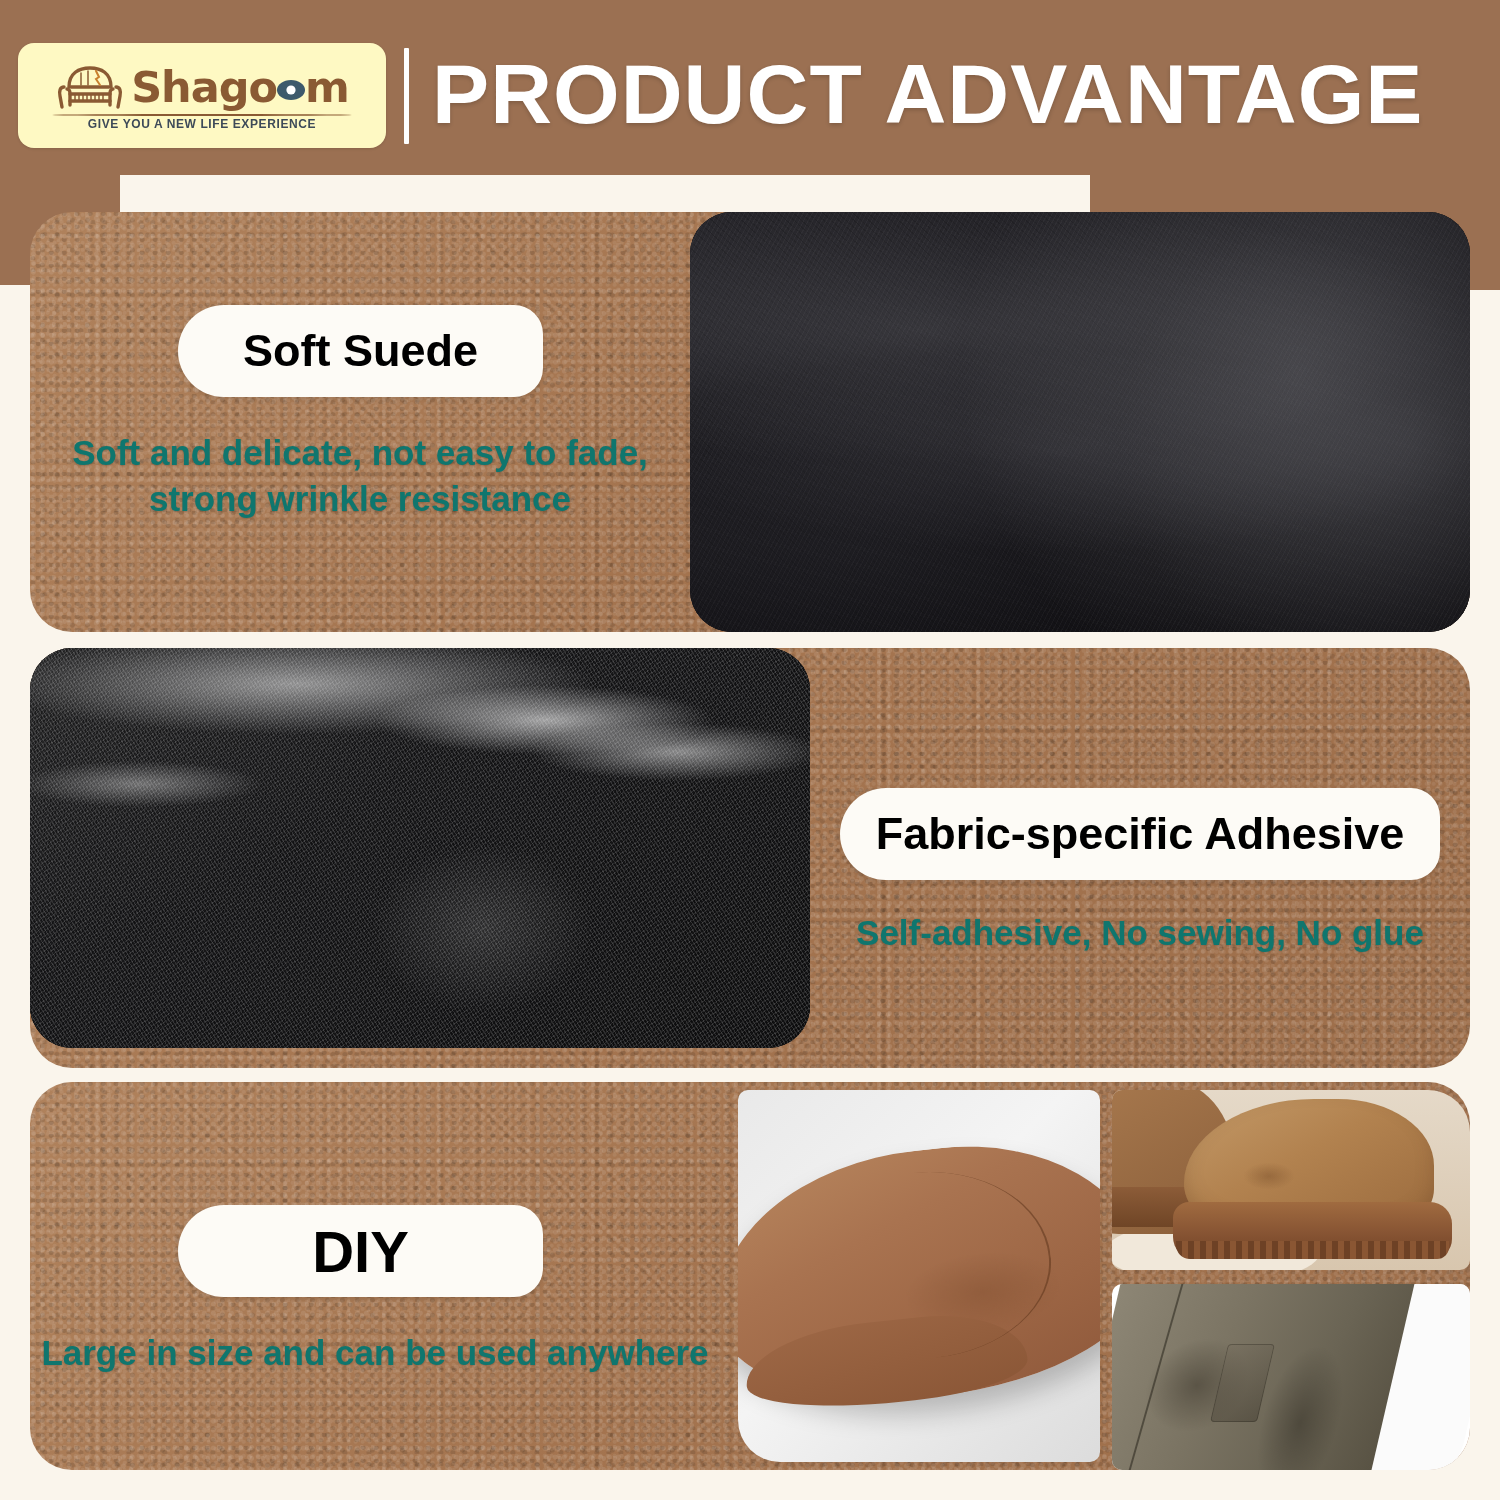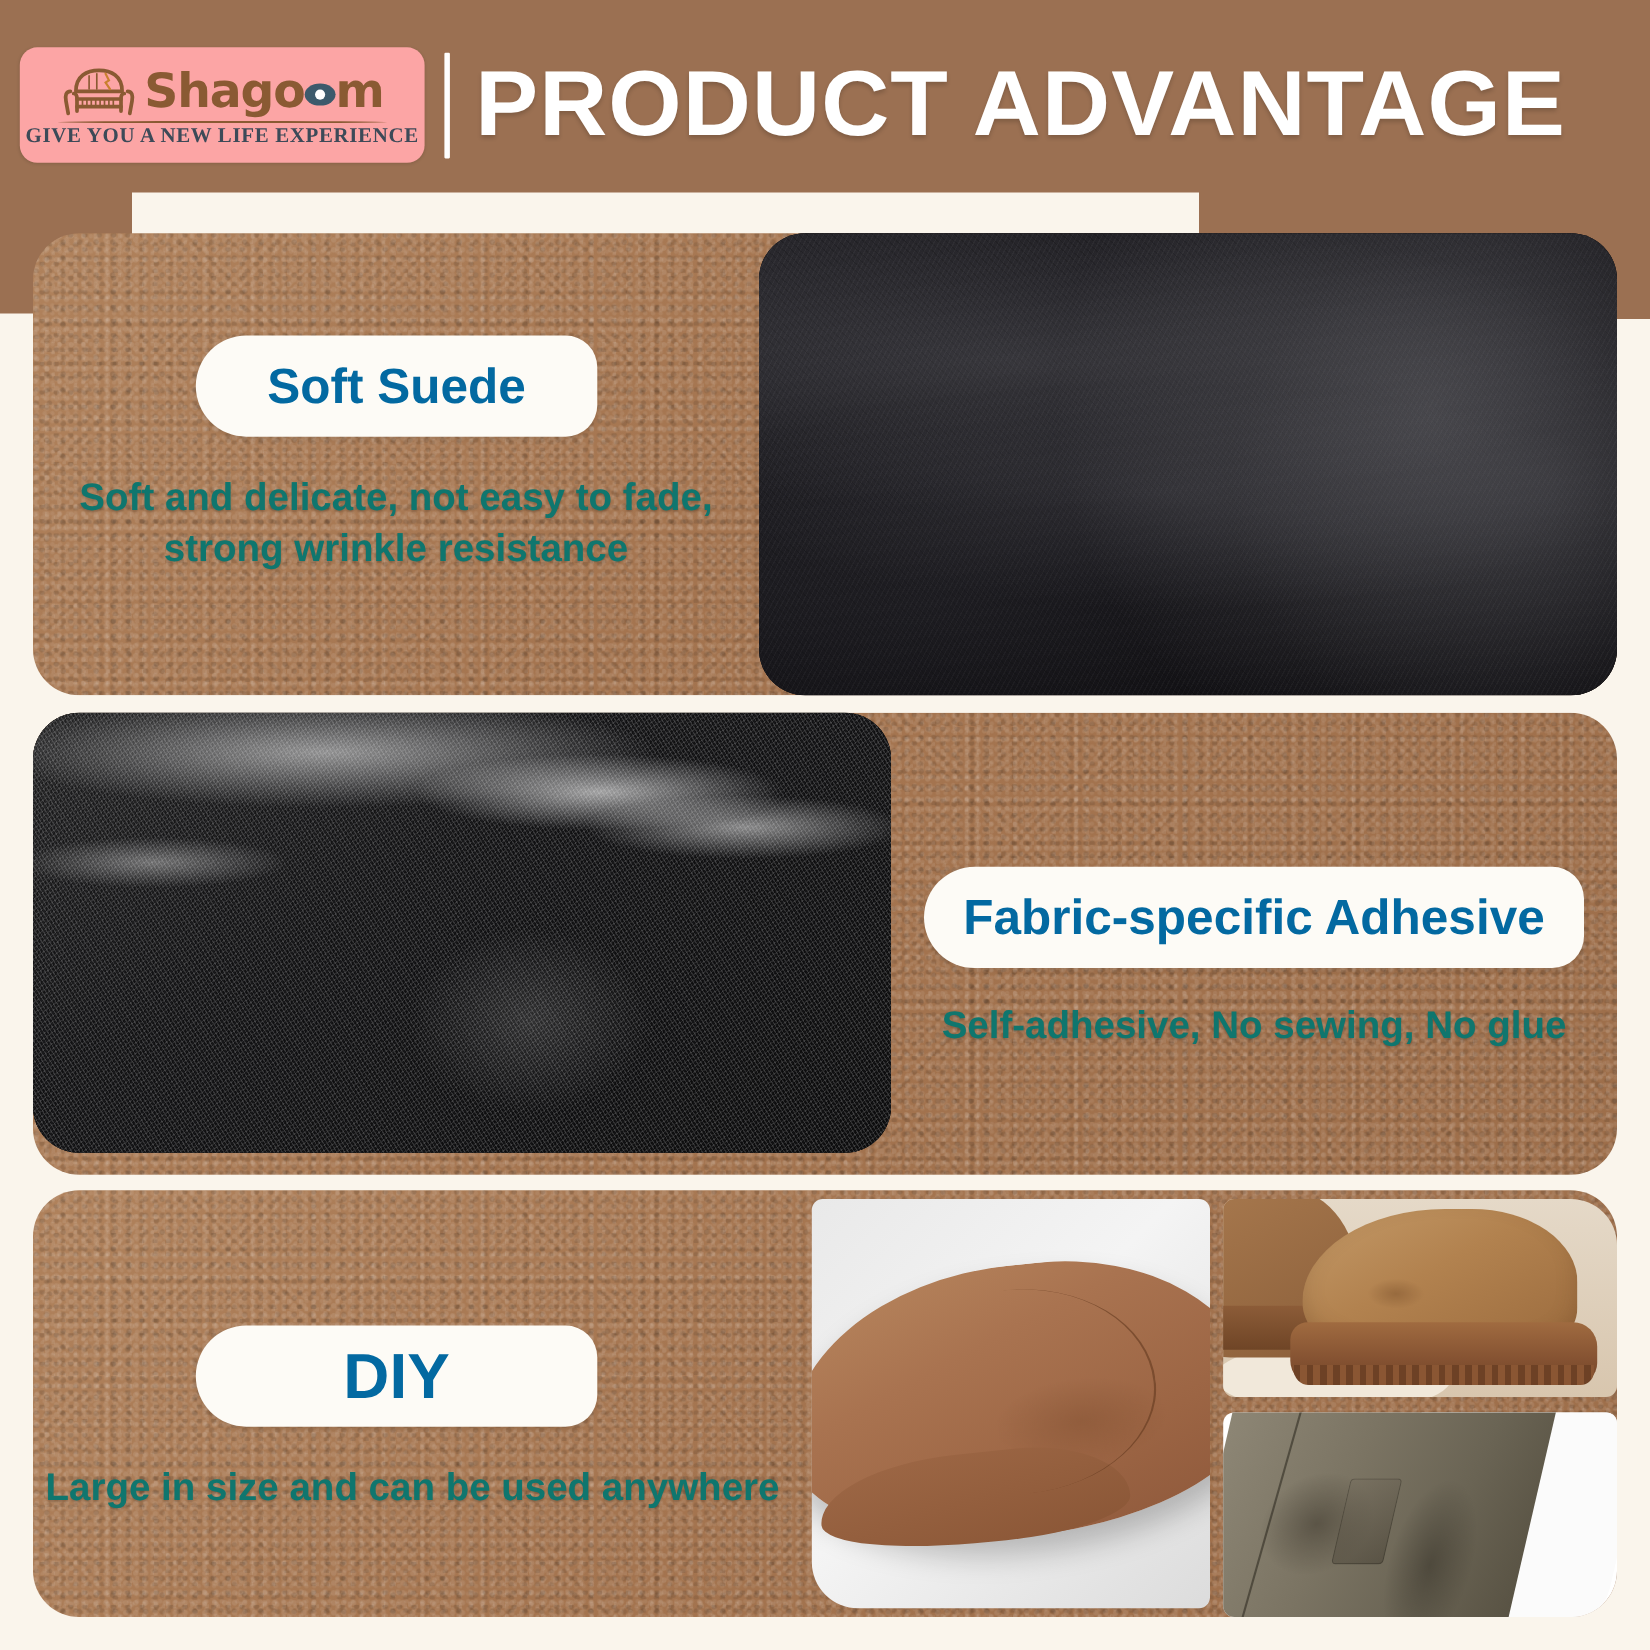--- a/index.html
+++ b/index.html
@@ -22,37 +22,37 @@
     position:absolute; left:1090px; top:170px; width:410px; height:120px;
     background:#9b7052; z-index:4;
   }
   #header-left-drop{
     position:absolute; left:0px; top:170px; width:120px; height:115px;
     background:#9b7052; z-index:4;
   }
 
   #logo-plate{
     position:absolute; left:18px; top:43px; width:368px; height:105px;
-    background:#fca5a5; border-radius:16px; z-index:7;
+    background:#fef9c3; border-radius:16px; z-index:7;
     display:flex; flex-direction:column; align-items:center; justify-content:center;
     box-shadow:0 1px 3px rgba(0,0,0,.12);
   }
   #logo-row{display:flex;align-items:center;gap:6px;margin-top:2px;}
   #sofa-icon{width:70px;height:50px;display:block;}
   #logo-word{
     font-family:"DejaVu Sans", sans-serif;
     font-size:43px; font-weight:bold; color:#8a5a33; letter-spacing:-1px;
     line-height:1; display:flex; align-items:center;
   }
   #eye-mark{width:30px;height:26px;margin:0 -1px;transform:translateY(2px);}
   #logo-rule{width:300px;height:0;border-top:2px solid #8a5a33;border-radius:50%;margin:1px 0 1px 0;
     box-shadow:0 0 0 0 transparent;}
   #logo-tag{
-    font-family:Liberation Serif, serif;
-    font-size:19px; font-weight:bold; color:#3d4a58; letter-spacing:.6px;
+    font-family:Liberation Sans, sans-serif;
+    font-size:12px; font-weight:bold; color:#3d4a58; letter-spacing:.6px;
   }
 
   #title-divider{
     position:absolute; left:404px; top:48px; width:5px; height:96px;
     background:#ffffff; z-index:7; border-radius:1px;
   }
   #page-title{
     position:absolute; left:432px; top:38px; width:1050px; height:112px;
     z-index:7;
     display:flex; align-items:center;
@@ -84,21 +84,21 @@
 
   
   #panel-soft-suede{
     position:absolute; left:30px; top:212px; width:1440px; height:420px;
     border-radius:42px; overflow:hidden; z-index:6;
   }
   .label-pill{
     position:absolute;
     background:#fdfbf6;
     display:flex; align-items:center; justify-content:center;
-    color:#0369a1;
+    color:#000000;
     font-family:"Liberation Sans Narrow","Liberation Sans", sans-serif;
     font-weight:bold;
     box-shadow:0 2px 6px rgba(0,0,0,.10);
   }
   #pill-soft-suede{
     left:178px; top:305px; width:365px; height:92px;
     border-radius:70px 44px 44px 70px;
     font-size:45px; z-index:9;
   }
   .panel-desc{

